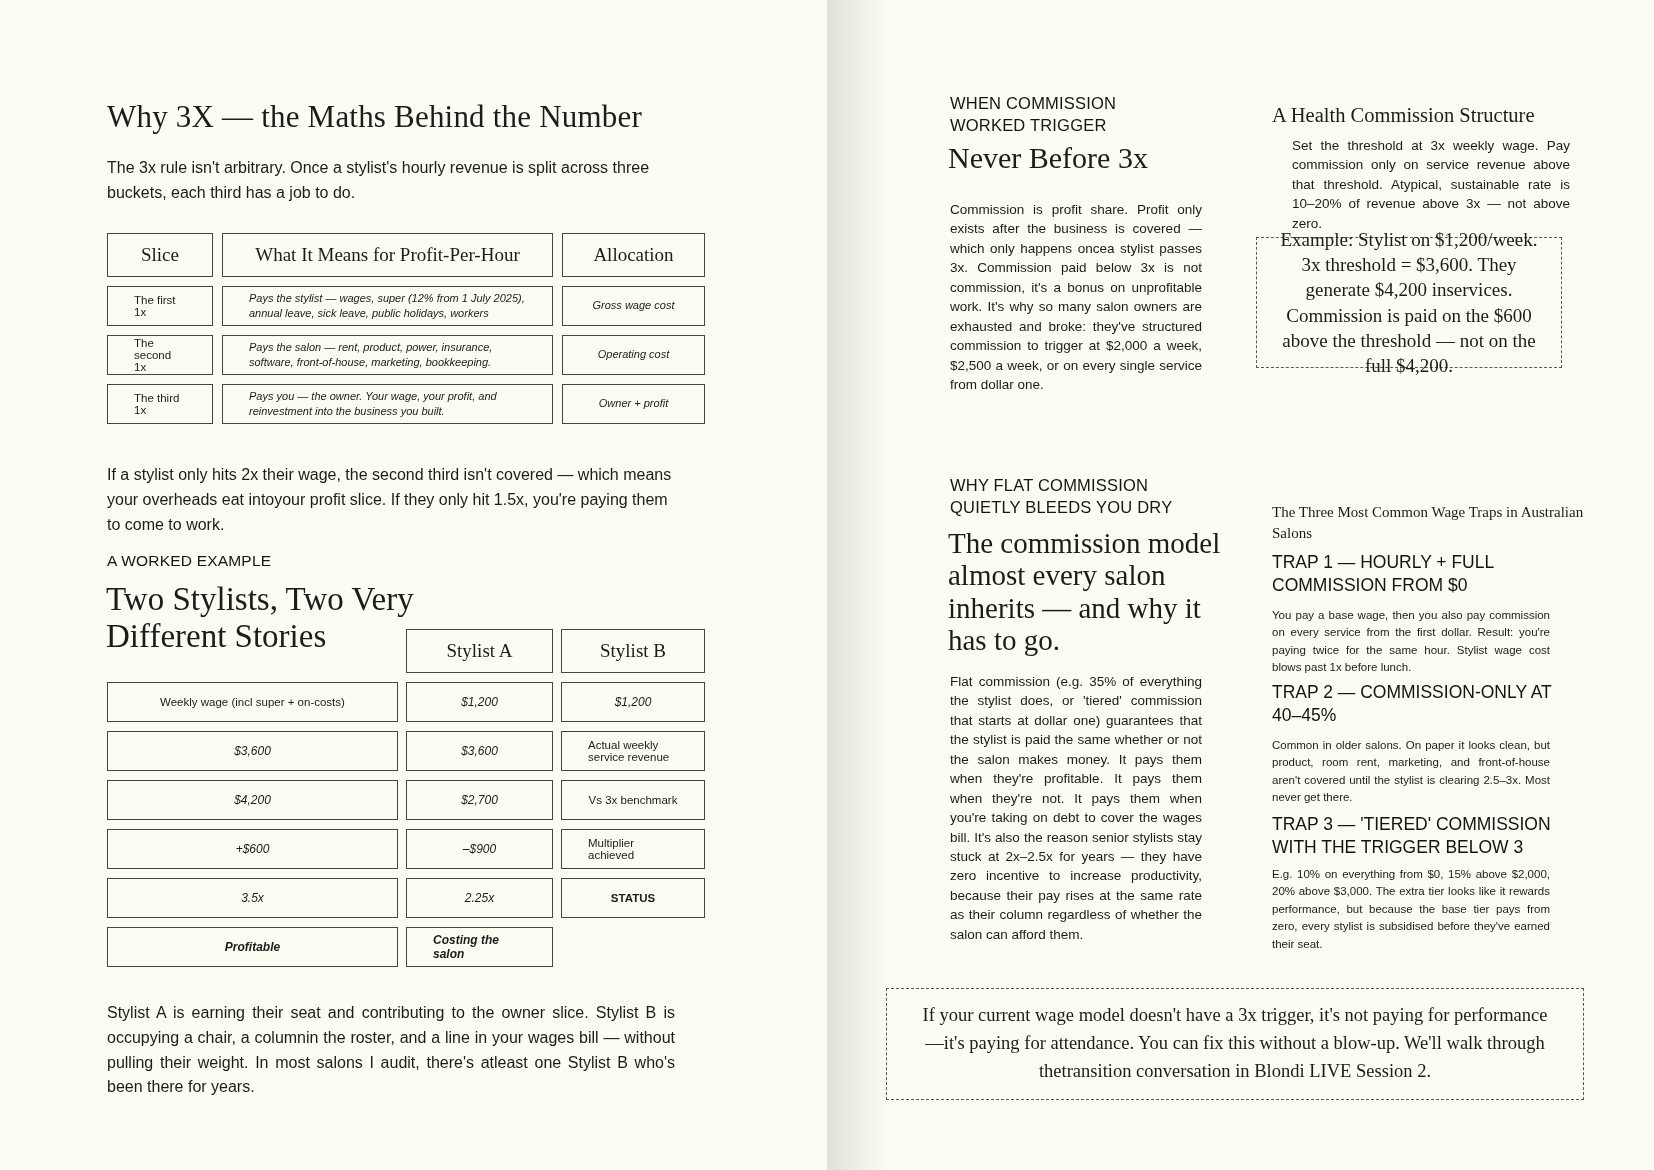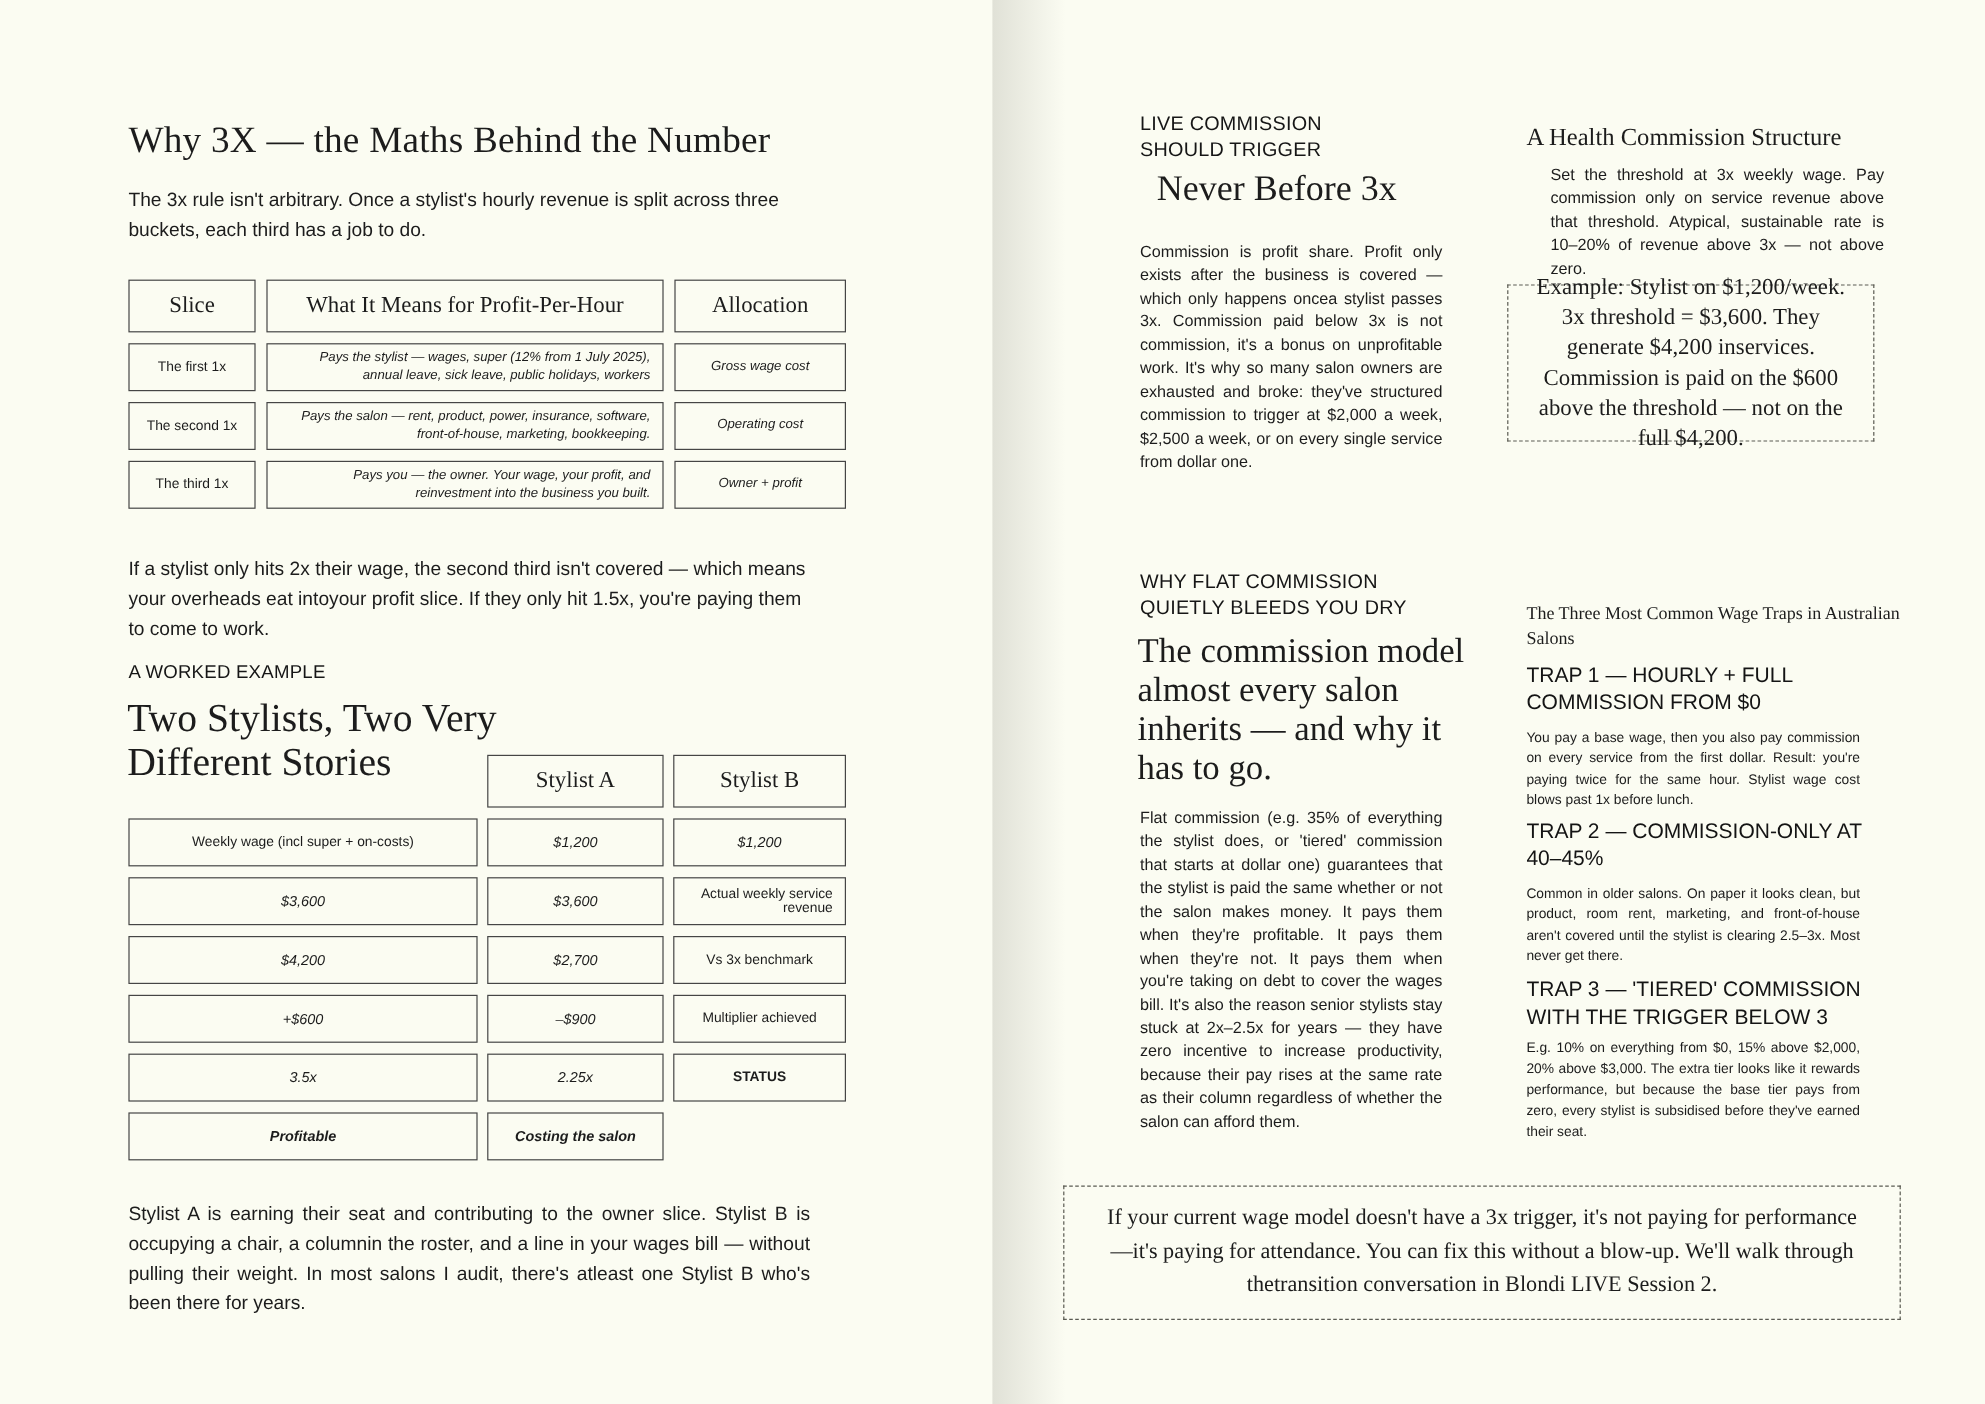--- a/index.html
+++ b/index.html
@@ -27,21 +27,21 @@
   .body-sm{font-size:13.5px;line-height:1.44;text-align:justify;color:#1c1c1c;}
   .just{text-align:justify;}
   .trap-title{font-size:17.5px;line-height:1.32;color:#141414;}
   .trap-body{font-size:11.5px;line-height:1.52;text-align:justify;color:#1c1c1c;}
 
   
   .grid{display:grid;}
   .cell{
     border:1px solid #454545;
     display:flex;align-items:center;justify-content:center;
-    text-align:right;padding:2px 10px;box-sizing:border-box;
+    text-align:left;padding:2px 26px;box-sizing:border-box;
   }
   .cell.blank{border:none;}
   .th-serif{font-family:"Liberation Serif", serif;font-size:19px;}
   .c-label{font-size:11.5px;}
   .c-italic{font-size:11px;font-style:italic;line-height:1.4;}
   .c-val{font-size:12px;font-style:italic;}
   .bold{font-weight:700;}
   .t1{
     left:107px;top:233px;
     grid-template-columns:106px 331px 143px;
@@ -129,22 +129,22 @@
     <div class="cell c-label bold">STATUS</div>
     <div class="cell c-val bold">Profitable</div>
     <div class="cell c-val bold">Costing the salon</div>
   </div>
 
   <p class="abs body-md just" style="left:107px;top:1001px;width:568px;">Stylist A is earning their seat and contributing to the owner slice. Stylist B is occupying a chair, a columnin the roster, and a line in your wages bill — without pulling their weight. In most salons I audit, there's atleast one Stylist B who's been there for years.</p>
 </section>
 
 <section>
 
-  <div class="abs kicker" style="left:950px;top:92px;width:215px;">LIVE COMMISSION SHOULD TRIGGER</div>
-  <h3 class="abs serif title-md" style="left:948px;top:141px;width:300px;margin-left:16px;">Never Before 3x</h3>
+  <div class="abs kicker" style="left:950px;top:92px;width:215px;">WHEN COMMISSION WORKED TRIGGER</div>
+  <h3 class="abs serif title-md" style="left:948px;top:141px;width:300px;">Never Before 3x</h3>
   <p class="abs body-sm" style="left:950px;top:200px;width:252px;">Commission is profit share. Profit only exists after the business is covered — which only happens oncea stylist passes 3x. Commission paid below 3x is not commission, it's a bonus on unprofitable work. It's why so many salon owners are exhausted and broke: they've structured commission to trigger at $2,000 a week, $2,500 a week, or on every single service from dollar one.</p>
 
   <h4 class="abs serif title-sm" style="left:1272px;top:103px;width:300px;">A Health Commission Structure</h4>
   <p class="abs body-sm" style="left:1272px;top:136px;width:278px;margin-left:20px;">Set the threshold at 3x weekly wage. Pay commission only on service revenue above that threshold. Atypical, sustainable rate is 10–20% of revenue above 3x — not above zero.</p>
   <div class="abs dotbox exbox">
     <span class="serif">Example: Stylist on $1,200/week. 3x threshold = $3,600. They generate $4,200 inservices. Commission is paid on the $600 above the threshold — not on the full $4,200.</span>
   </div>
 
   <div class="abs kicker" style="left:950px;top:474px;width:245px;">WHY FLAT COMMISSION QUIETLY BLEEDS YOU DRY</div>
   <h3 class="abs serif" style="left:948px;top:527px;width:275px;font-size:29px;line-height:1.12;">The commission model almost every salon inherits — and why it has to go.</h3>

